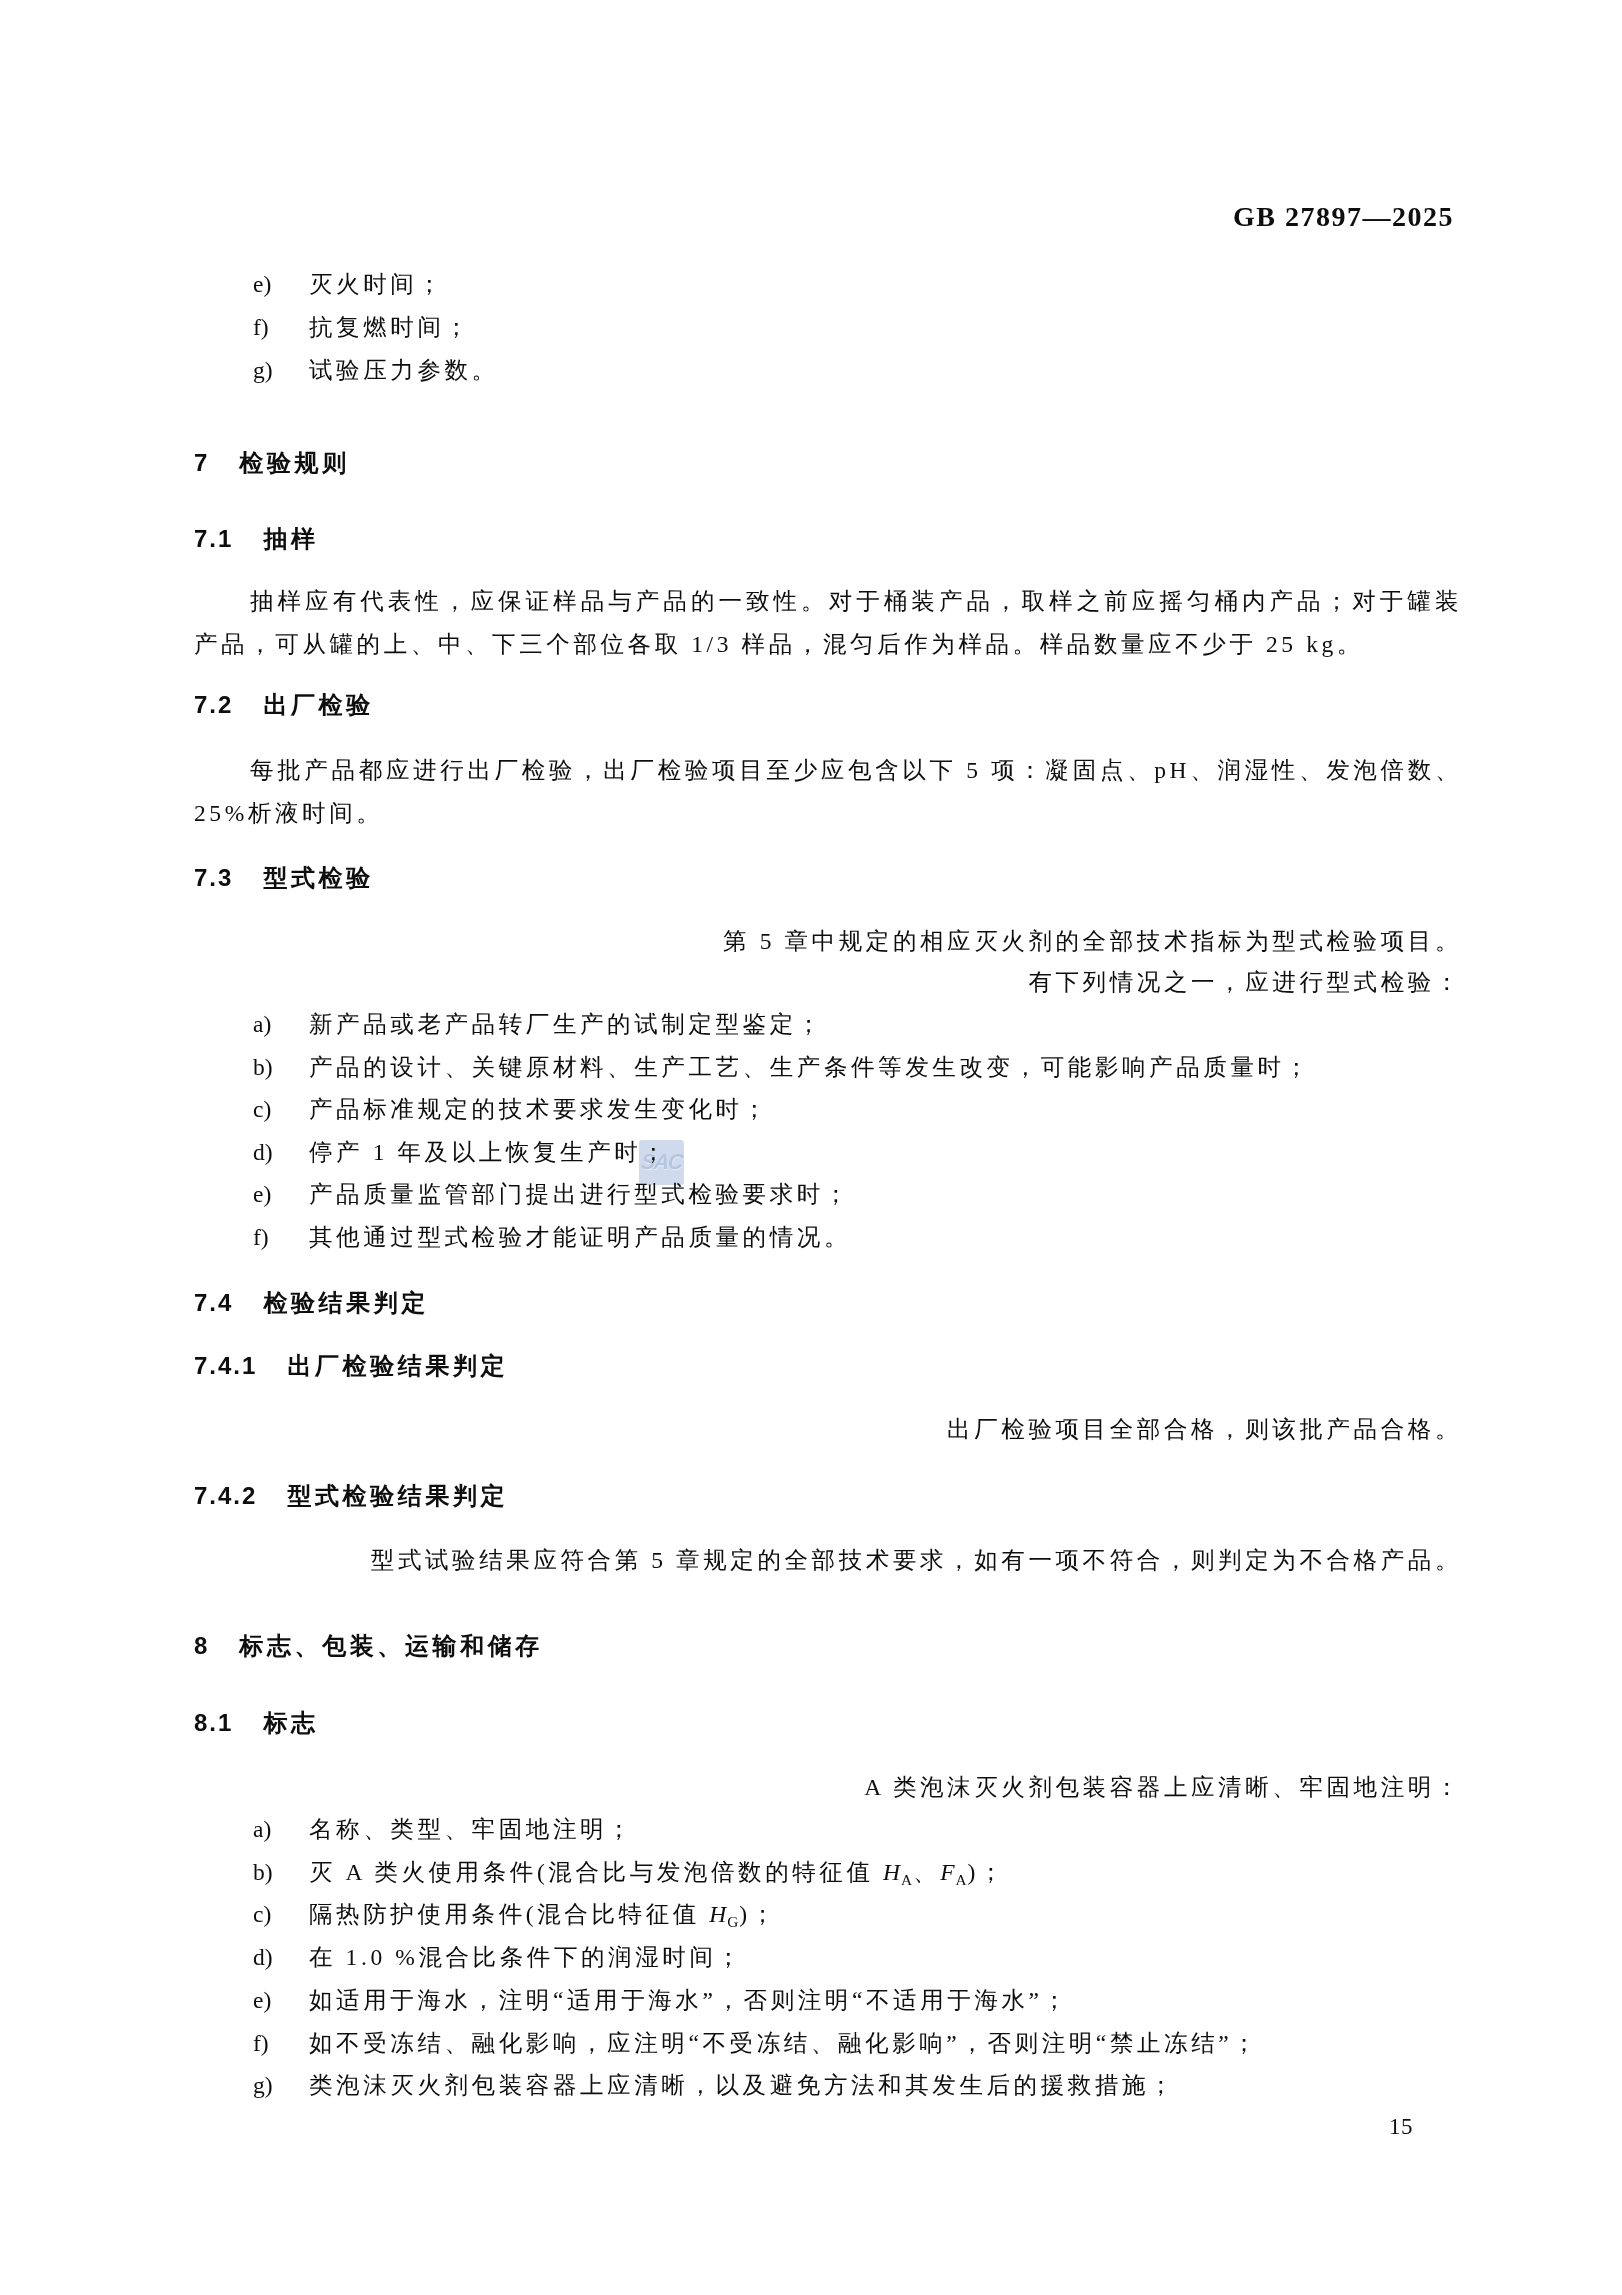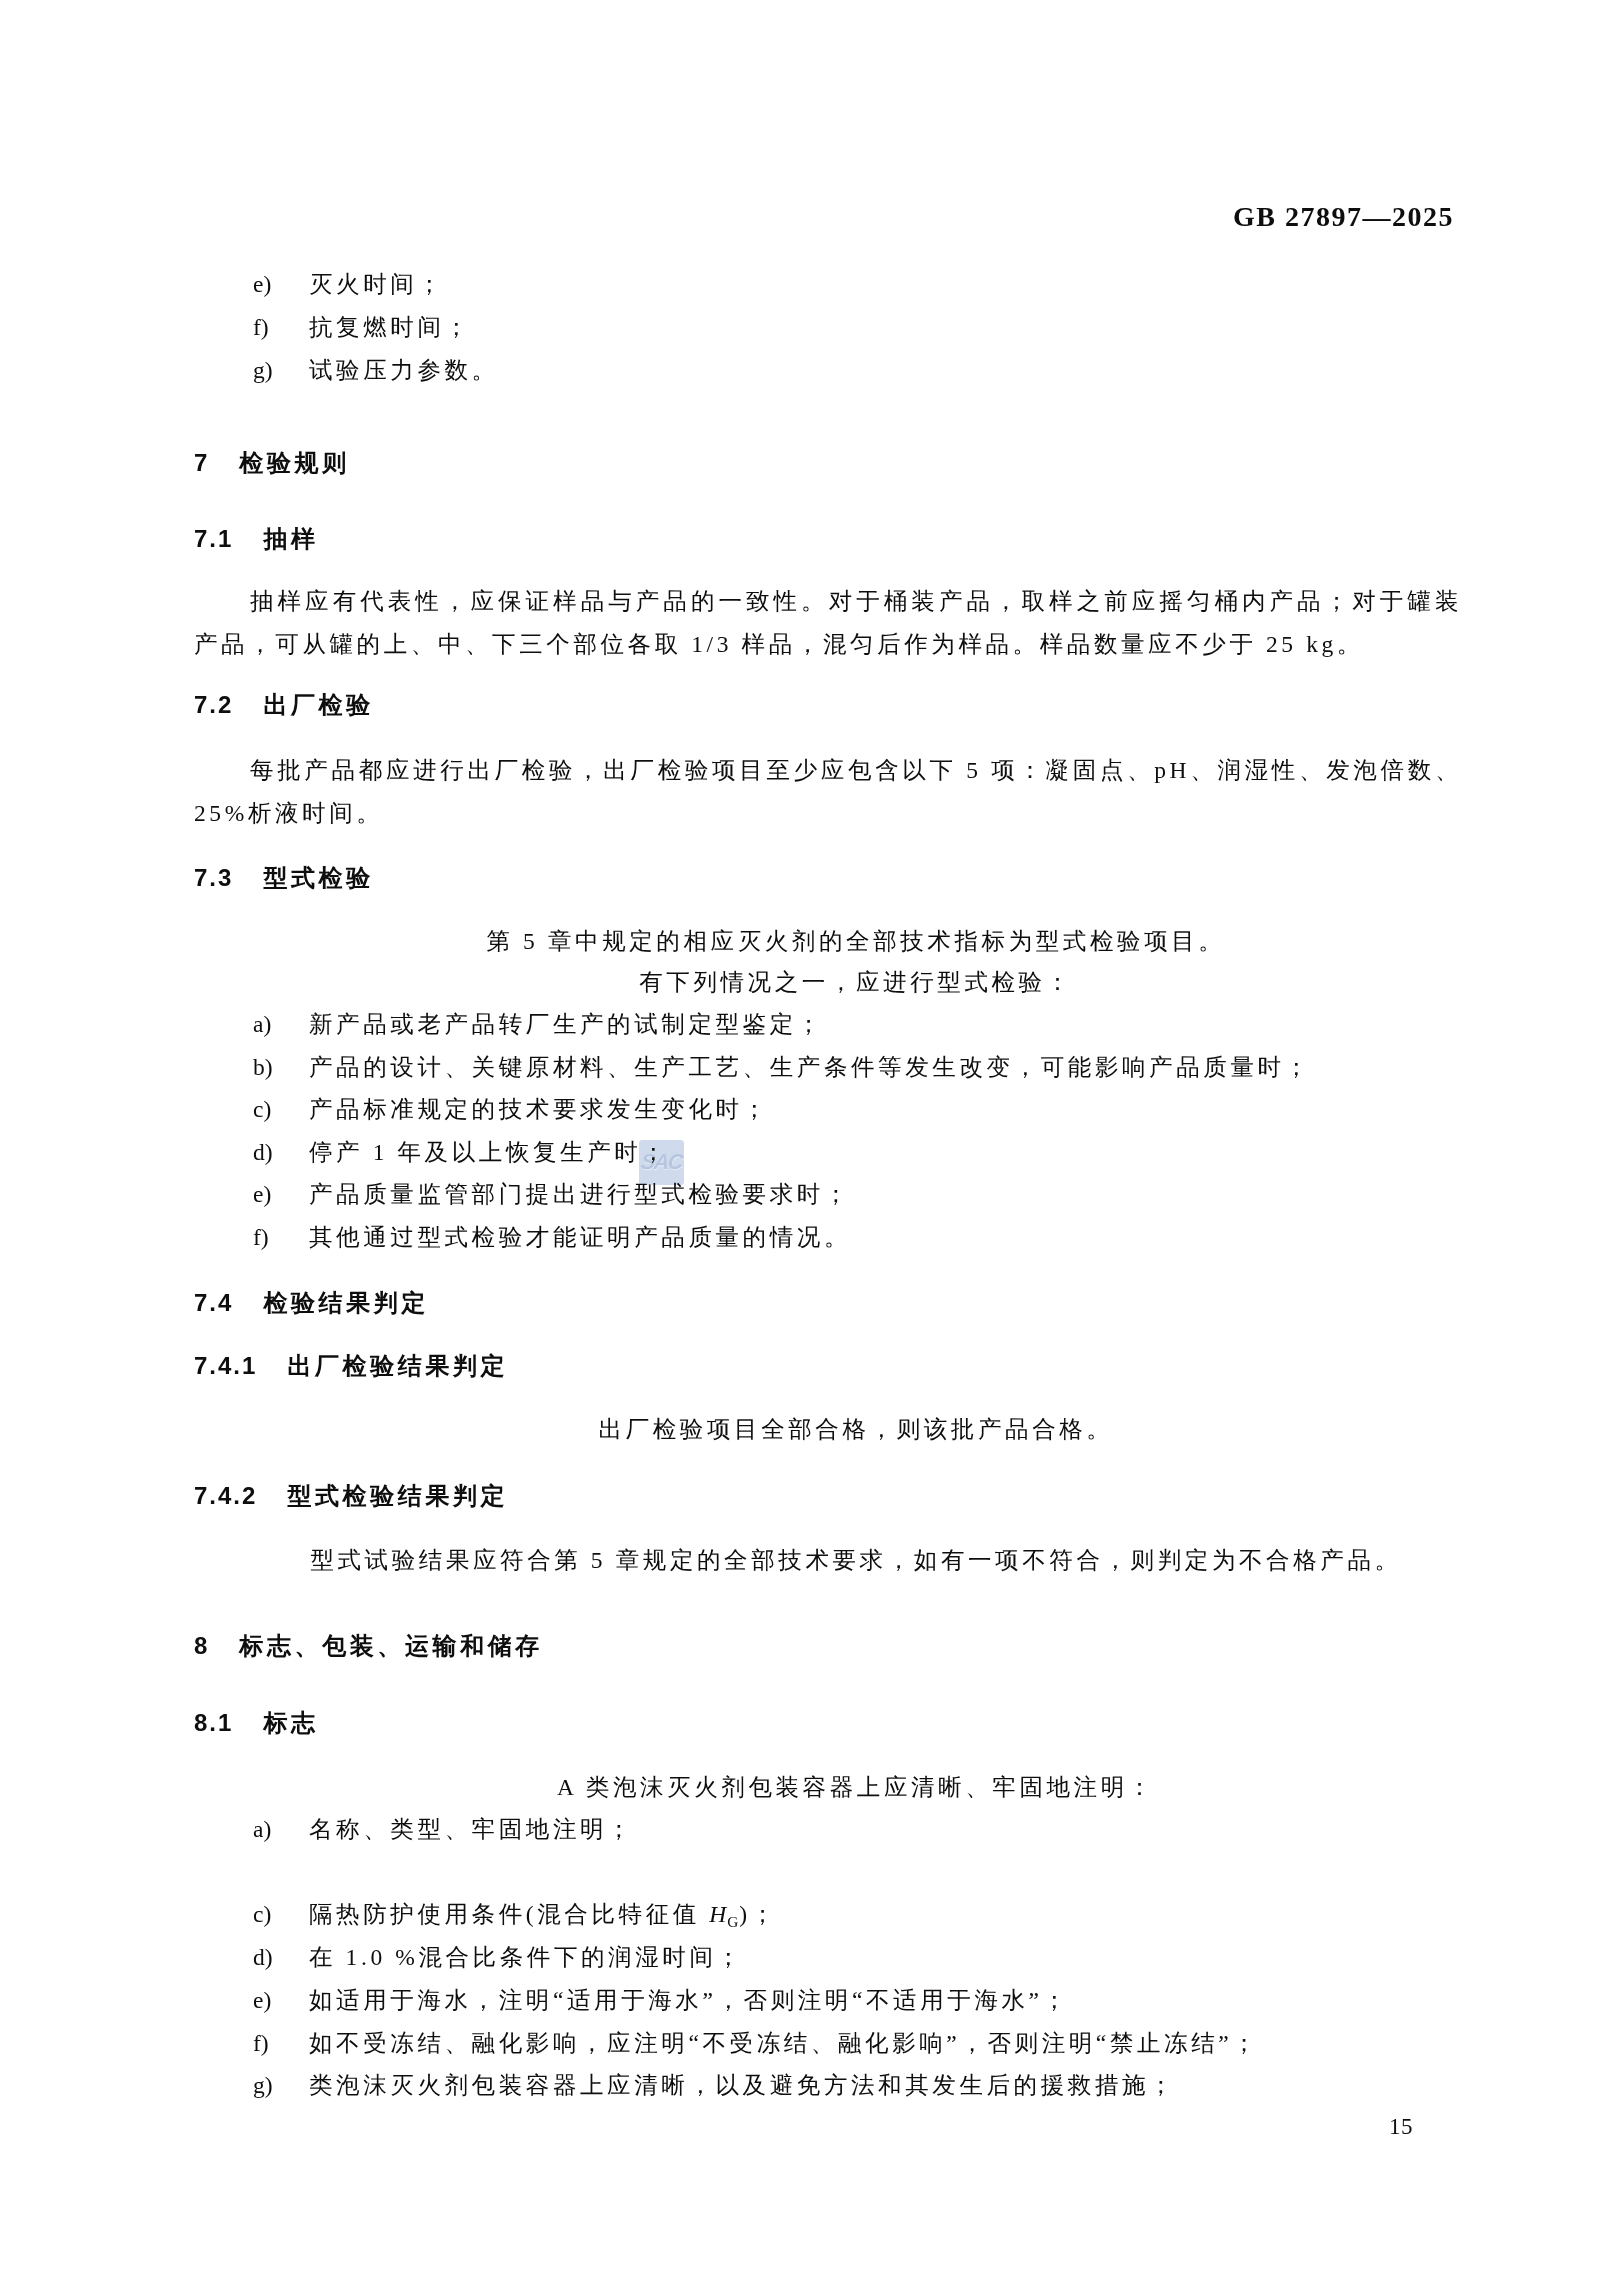--- a/index.html
+++ b/index.html
@@ -40,21 +40,21 @@
   
   .para {
     left: 194px;
     width: 1268px;
     font-size: 23.5px;
     letter-spacing: 3.6px;
     text-indent: 56px;
     text-align: justify;
     line-height: 43px;
   }
-  .para.single { line-height: 25.6px; text-align: center; white-space: nowrap; }
+  .para.single { line-height: 25.6px; text-align: right; white-space: nowrap; }
 
   
   .list-row {
     left: 253px;
     font-size: 23.5px;
     letter-spacing: 3.6px;
     line-height: 25.6px;
     white-space: nowrap;
   }
   .list-row .lbl { display: inline-block; width: 56px; letter-spacing: 0; }
@@ -175,20 +175,23 @@
   </div>
 
   <div class="abs heading" style="top:1710px">
     <span class="num">8.1</span><span>标志</span>
   </div>
   <div class="abs para single" style="top:1775px">A 类泡沫灭火剂包装容器上应清晰、牢固地注明：</div>
 
   <div class="abs list-row" style="top:1817px">
     <span class="lbl">a)</span><span>名称、类型、牢固地注明；</span>
   </div>
+  <div class="abs list-row" style="top:1860px">
+    <span class="lbl">b)</span><span><span>灭 A 类火使用条件(混合比与发泡倍数的特征值 </span><span class="ivar">H</span><span class="subs">A</span><span>、</span><span class="ivar">F</span><span class="subs">A</span><span>)；</span></span>
+  </div>
   <div class="abs list-row" style="top:1902px">
     <span class="lbl">c)</span><span><span>隔热防护使用条件(混合比特征值 </span><span class="ivar">H</span><span class="subs">G</span><span>)；</span></span>
   </div>
   <div class="abs list-row" style="top:1945px">
     <span class="lbl">d)</span><span>在 1.0 %混合比条件下的润湿时间；</span>
   </div>
   <div class="abs list-row" style="top:1988px">
     <span class="lbl">e)</span><span>如适用于海水，注明“适用于海水”，否则注明“不适用于海水”；</span>
   </div>
   <div class="abs list-row" style="top:2031px">

